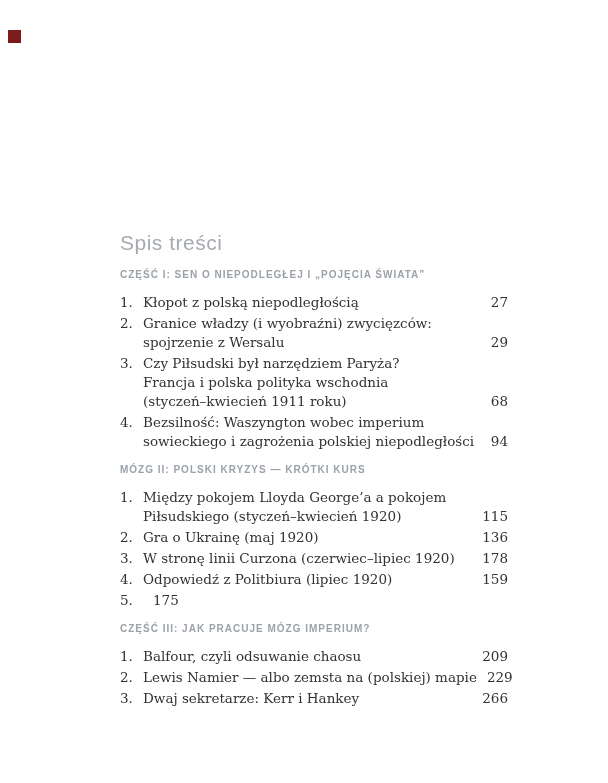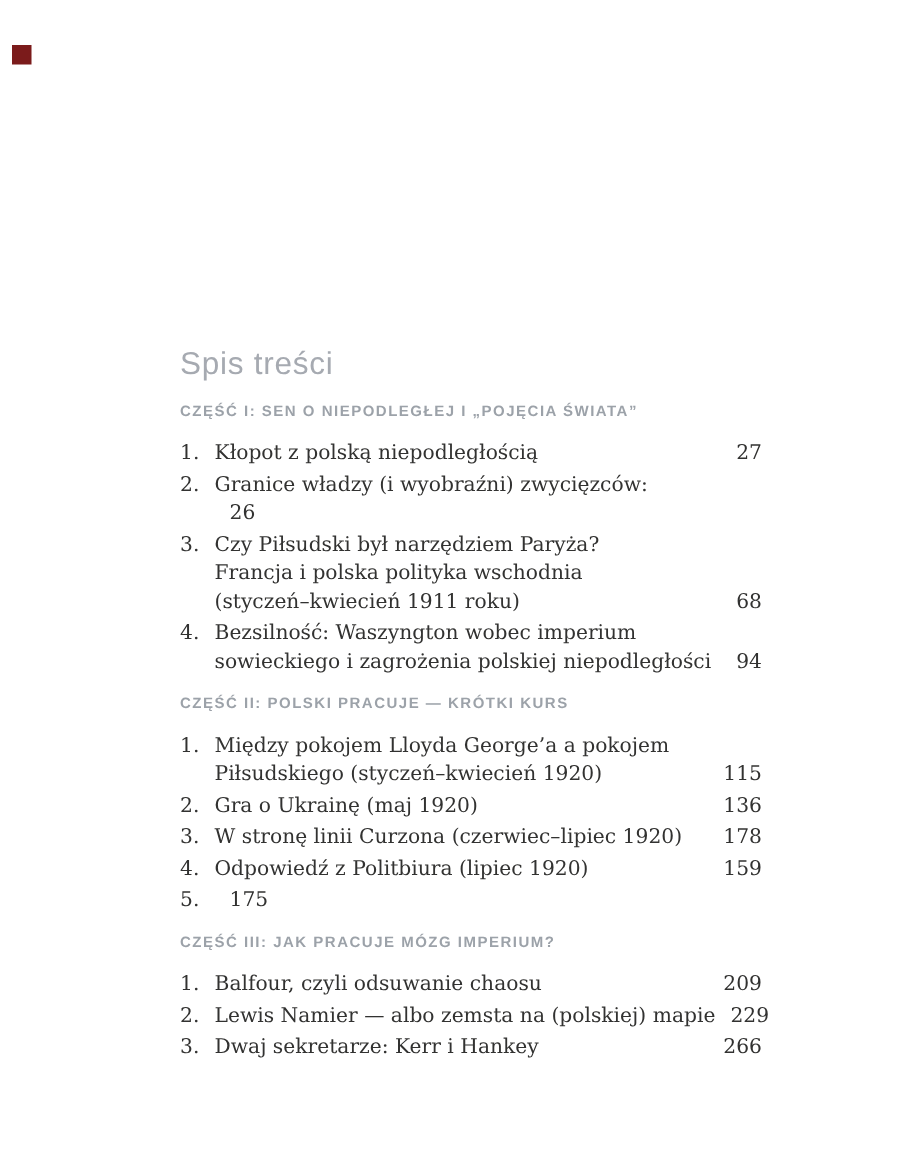--- a/index.html
+++ b/index.html
@@ -106,21 +106,22 @@
                   <span class="txt">Kłopot z polską niepodległością</span>
                   <span class="pg">27</span>
                 </div>
               </div>
             </div>
             <div class="toc-item">
               <span class="num">2.</span>
               <div class="body">
                 <div class="line">Granice władzy (i wyobraźni) zwycięzców:</div>
                 <div class="line last">
-                  <span class="pg">26</span>
+                  <span class="txt">spojrzenie z Wersalu</span>
+                  <span class="pg">29</span>
                 </div>
               </div>
             </div>
             <div class="toc-item">
               <span class="num">3.</span>
               <div class="body">
                 <div class="line">Czy Piłsudski był narzędziem Paryża?</div>
                 <div class="line">Francja i polska polityka wschodnia</div>
                 <div class="line last">
                   <span class="txt">(styczeń–kwiecień 1911 roku)</span>
@@ -134,21 +135,21 @@
                 <div class="line">Bezsilność: Waszyngton wobec imperium</div>
                 <div class="line last">
                   <span class="txt">sowieckiego i zagrożenia polskiej niepodległości</span>
                   <span class="pg">94</span>
                 </div>
               </div>
             </div>
           </div>
         </div>
         <div class="toc-section">
-          <div class="section-heading" style="color: rgb(156, 162, 169);">CZĘŚĆ II: POLSKI PRACUJE — KRÓTKI KURS</div>
+          <div class="section-heading" style="color: rgb(156, 162, 169);">MÓZG II: POLSKI KRYZYS — KRÓTKI KURS</div>
           <div class="section-items">
             <div class="toc-item">
               <span class="num">1.</span>
               <div class="body">
                 <div class="line">Między pokojem Lloyda George’a a pokojem</div>
                 <div class="line last">
                   <span class="txt">Piłsudskiego (styczeń–kwiecień 1920)</span>
                   <span class="pg">115</span>
                 </div>
               </div>

